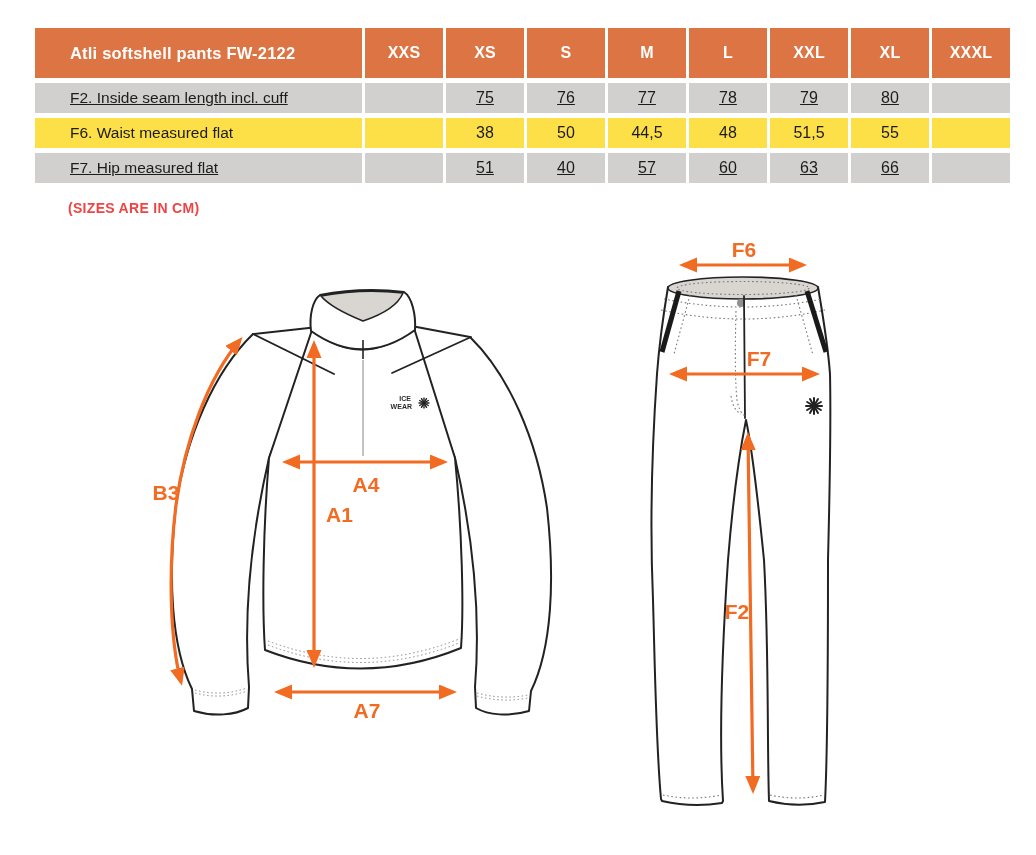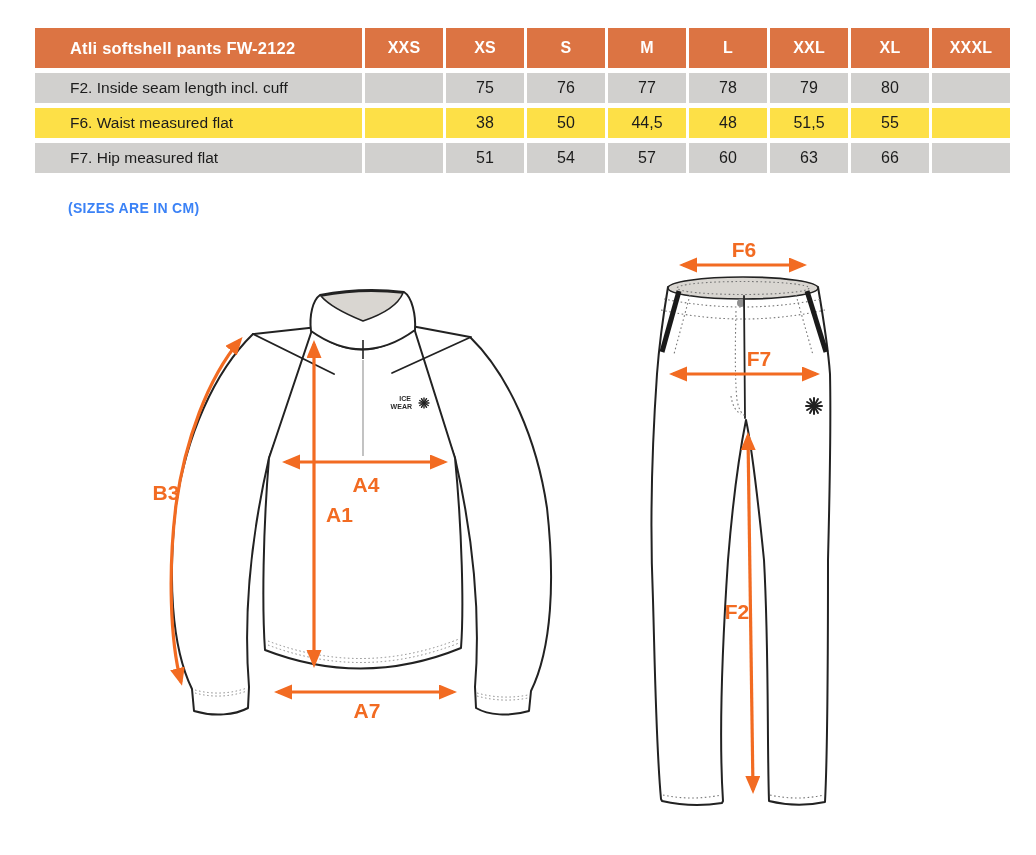--- a/index.html
+++ b/index.html
@@ -10,31 +10,31 @@
     -webkit-font-smoothing:antialiased;
   }
   
   #size-table{
     position:absolute;left:35px;top:28px;
     display:grid;
     grid-template-columns:327px repeat(8,78px);
     column-gap:3px;row-gap:5px;
   }
   .cell{display:flex;align-items:center;justify-content:center;box-sizing:border-box;}
-  .hcell{height:40px;background:#DC7443;color:#ffffff;font-weight:bold;font-size:16px;letter-spacing:.2px;}
+  .hcell{height:50px;background:#DC7443;color:#ffffff;font-weight:bold;font-size:16px;letter-spacing:.2px;}
   .dcell{height:30px;font-size:16px;color:#1c1c1c;}
   .first{justify-content:flex-start;padding-left:35px;}
   .hcell.first{font-size:16.5px;}
-  .row-dark{background:#D1D0CE;}
+  .row-dark{background:#D1D0CE;text-decoration:underline;}
   .row-light{background:#fde047;}
   .dcell.first{font-size:15.5px;}
   
   #sizes-note{
     position:absolute;left:68px;top:200px;
-    color:#3b82f6;font-size:14px;font-weight:600;letter-spacing:.3px;
+    color:#ef4444;font-size:14px;font-weight:600;letter-spacing:.3px;
   }
   
   #drawing-svg{position:absolute;left:0;top:0;}
   .outline{fill:#ffffff;stroke:#222222;stroke-width:2;stroke-linejoin:round;}
   .seam{stroke:#222222;stroke-width:1.8;fill:none;stroke-linecap:round;}
   .stitch{stroke:#8a8a8a;stroke-width:1;fill:none;stroke-dasharray:1.5 2.6;}
   .stitch2{stroke:#777777;stroke-width:1.1;fill:none;stroke-dasharray:1.6 2.6;}
   .grayfill{fill:#D9D6D1;stroke:#222222;stroke-width:1.6;}
   .arrow{stroke:#F26B22;stroke-width:3.2;fill:none;}
   .mlabel{fill:#F26B22;font-size:21px;font-weight:600;font-family:"Liberation Sans","DejaVu Sans",sans-serif;}
@@ -68,21 +68,21 @@
     <div class="cell dcell row-light">38</div>
     <div class="cell dcell row-light">50</div>
     <div class="cell dcell row-light">44,5</div>
     <div class="cell dcell row-light">48</div>
     <div class="cell dcell row-light">51,5</div>
     <div class="cell dcell row-light">55</div>
     <div class="cell dcell row-light"></div>
     <div class="cell dcell first row-dark">F7. Hip measured flat</div>
     <div class="cell dcell row-dark"></div>
     <div class="cell dcell row-dark">51</div>
-    <div class="cell dcell row-dark">54</div>
+    <div class="cell dcell row-dark">40</div>
     <div class="cell dcell row-dark">57</div>
     <div class="cell dcell row-dark">60</div>
     <div class="cell dcell row-dark">63</div>
     <div class="cell dcell row-dark">66</div>
     <div class="cell dcell row-dark"></div>
   </div>
 
 <div id="sizes-note">(SIZES ARE IN CM)</div>
 
 <svg id="drawing-svg" width="1036" height="855" viewBox="0 0 1036 855" xmlns="http://www.w3.org/2000/svg">

